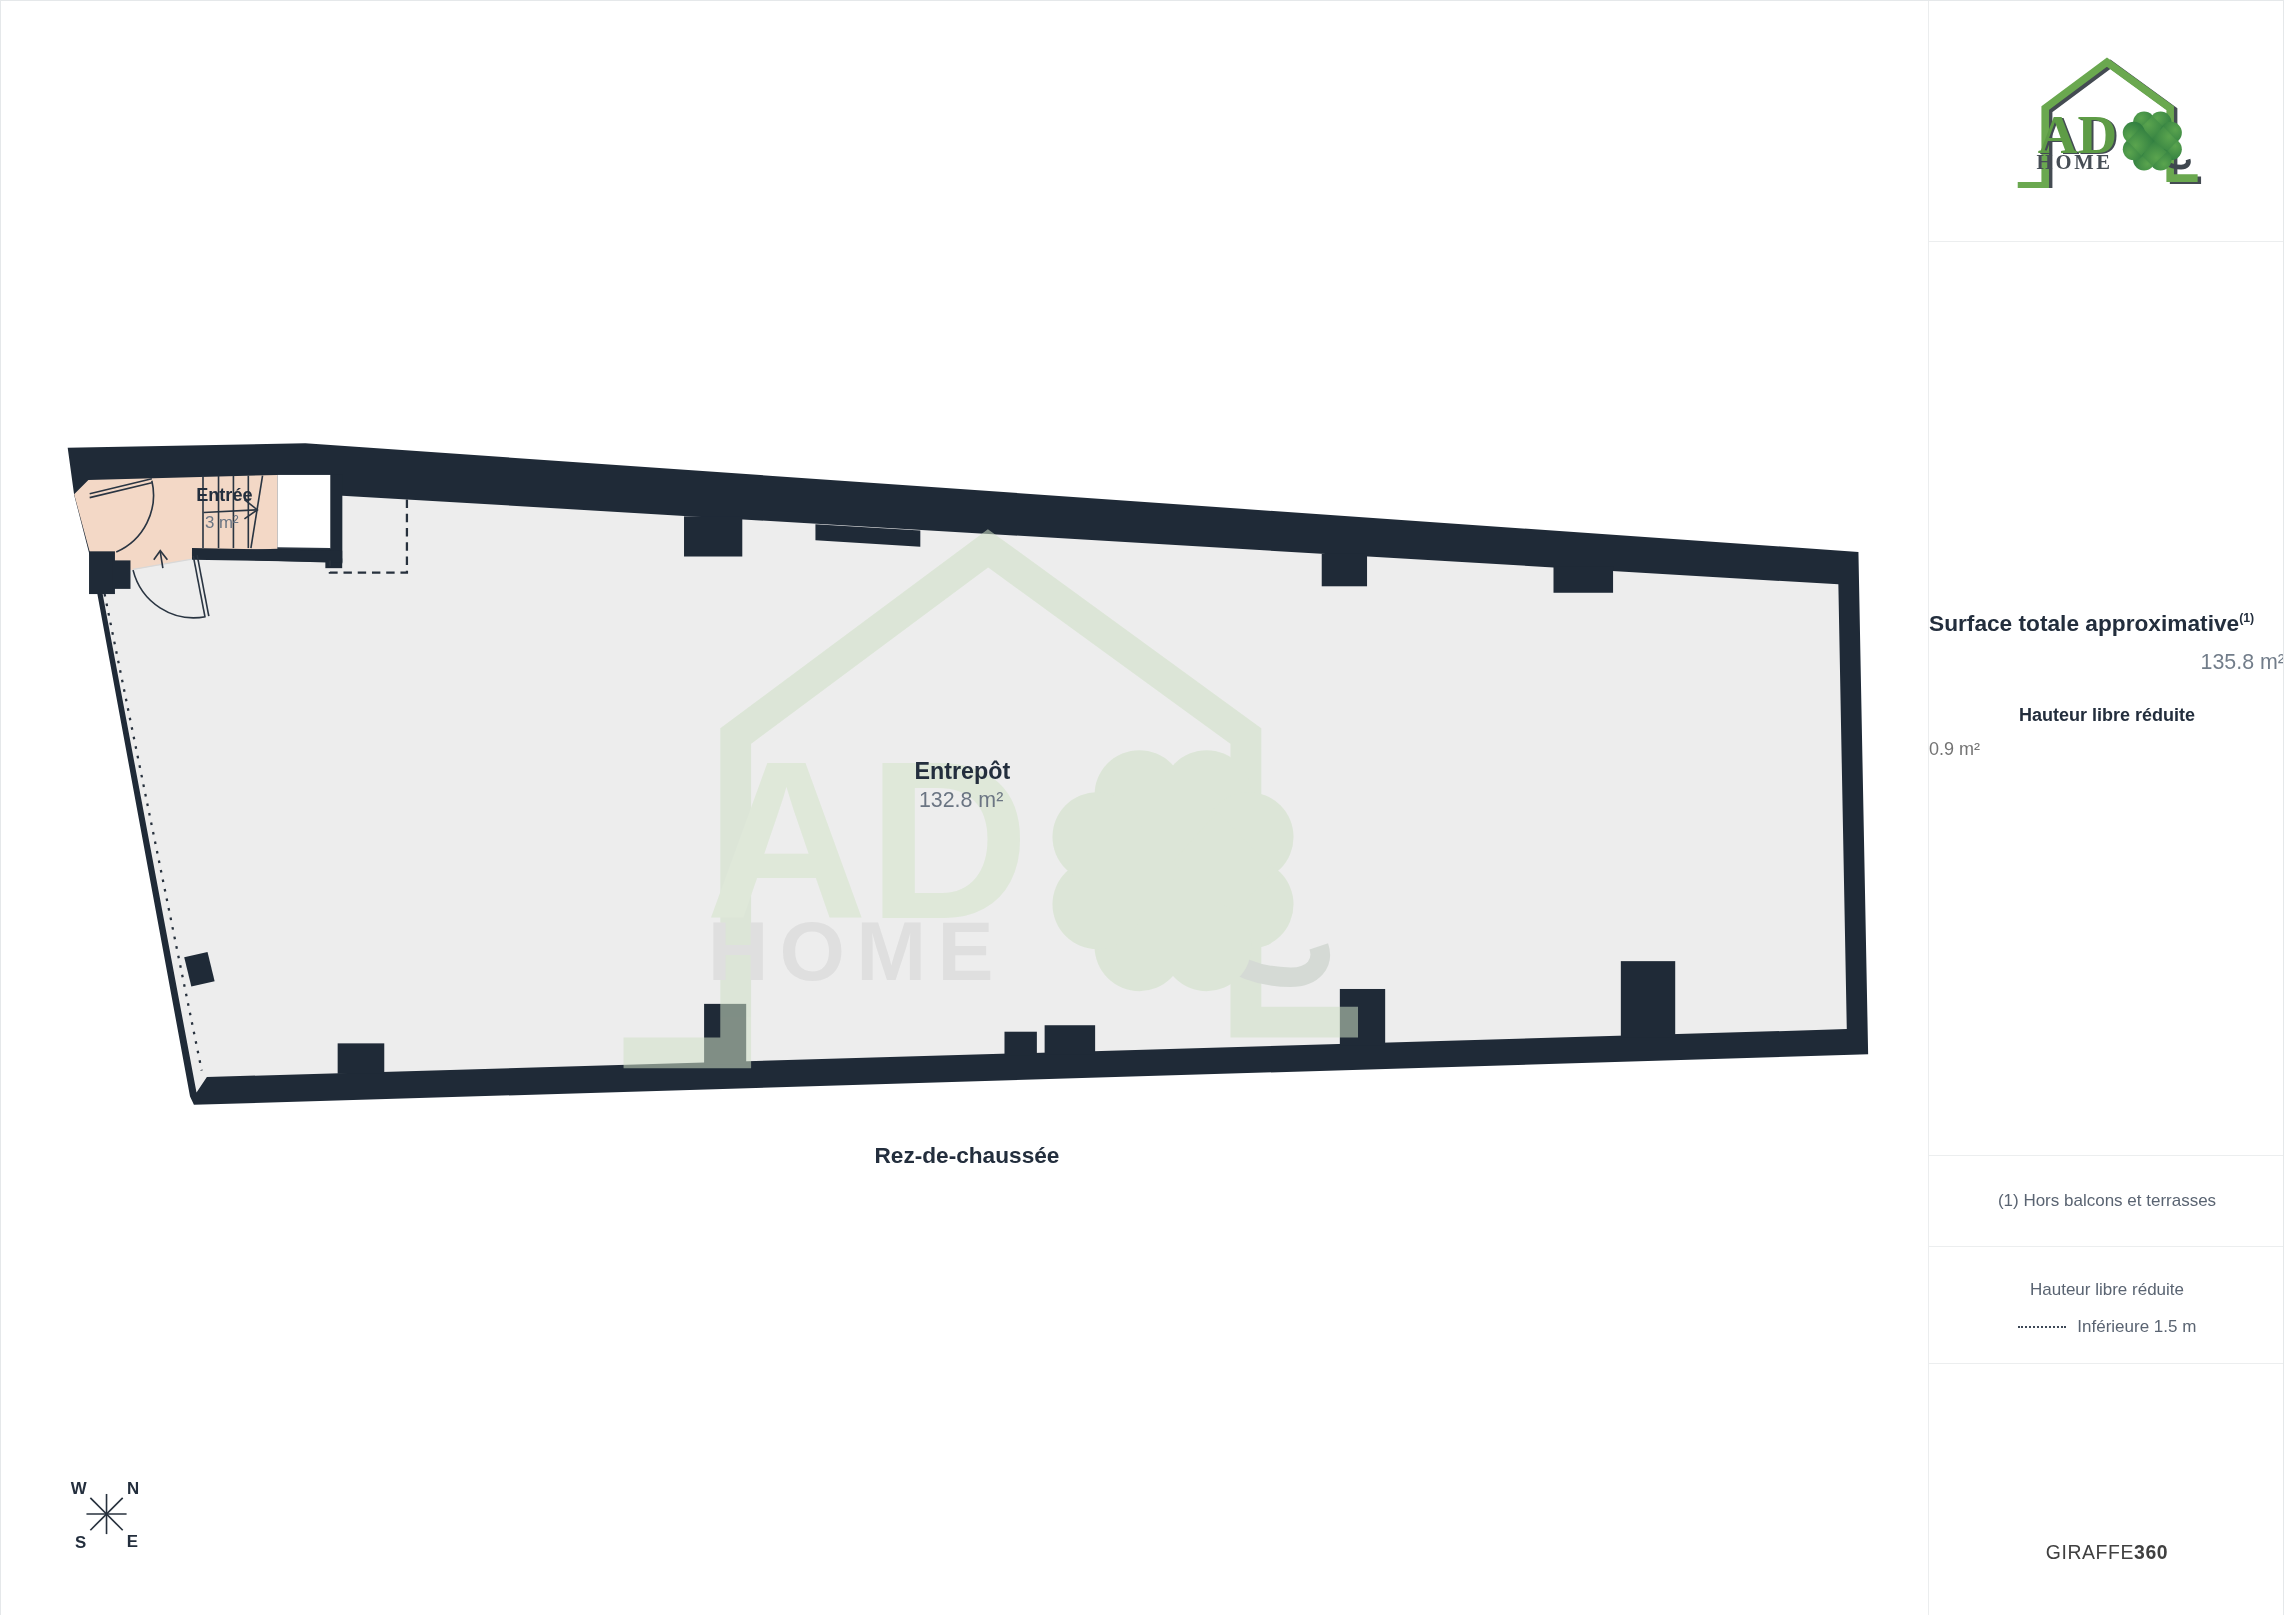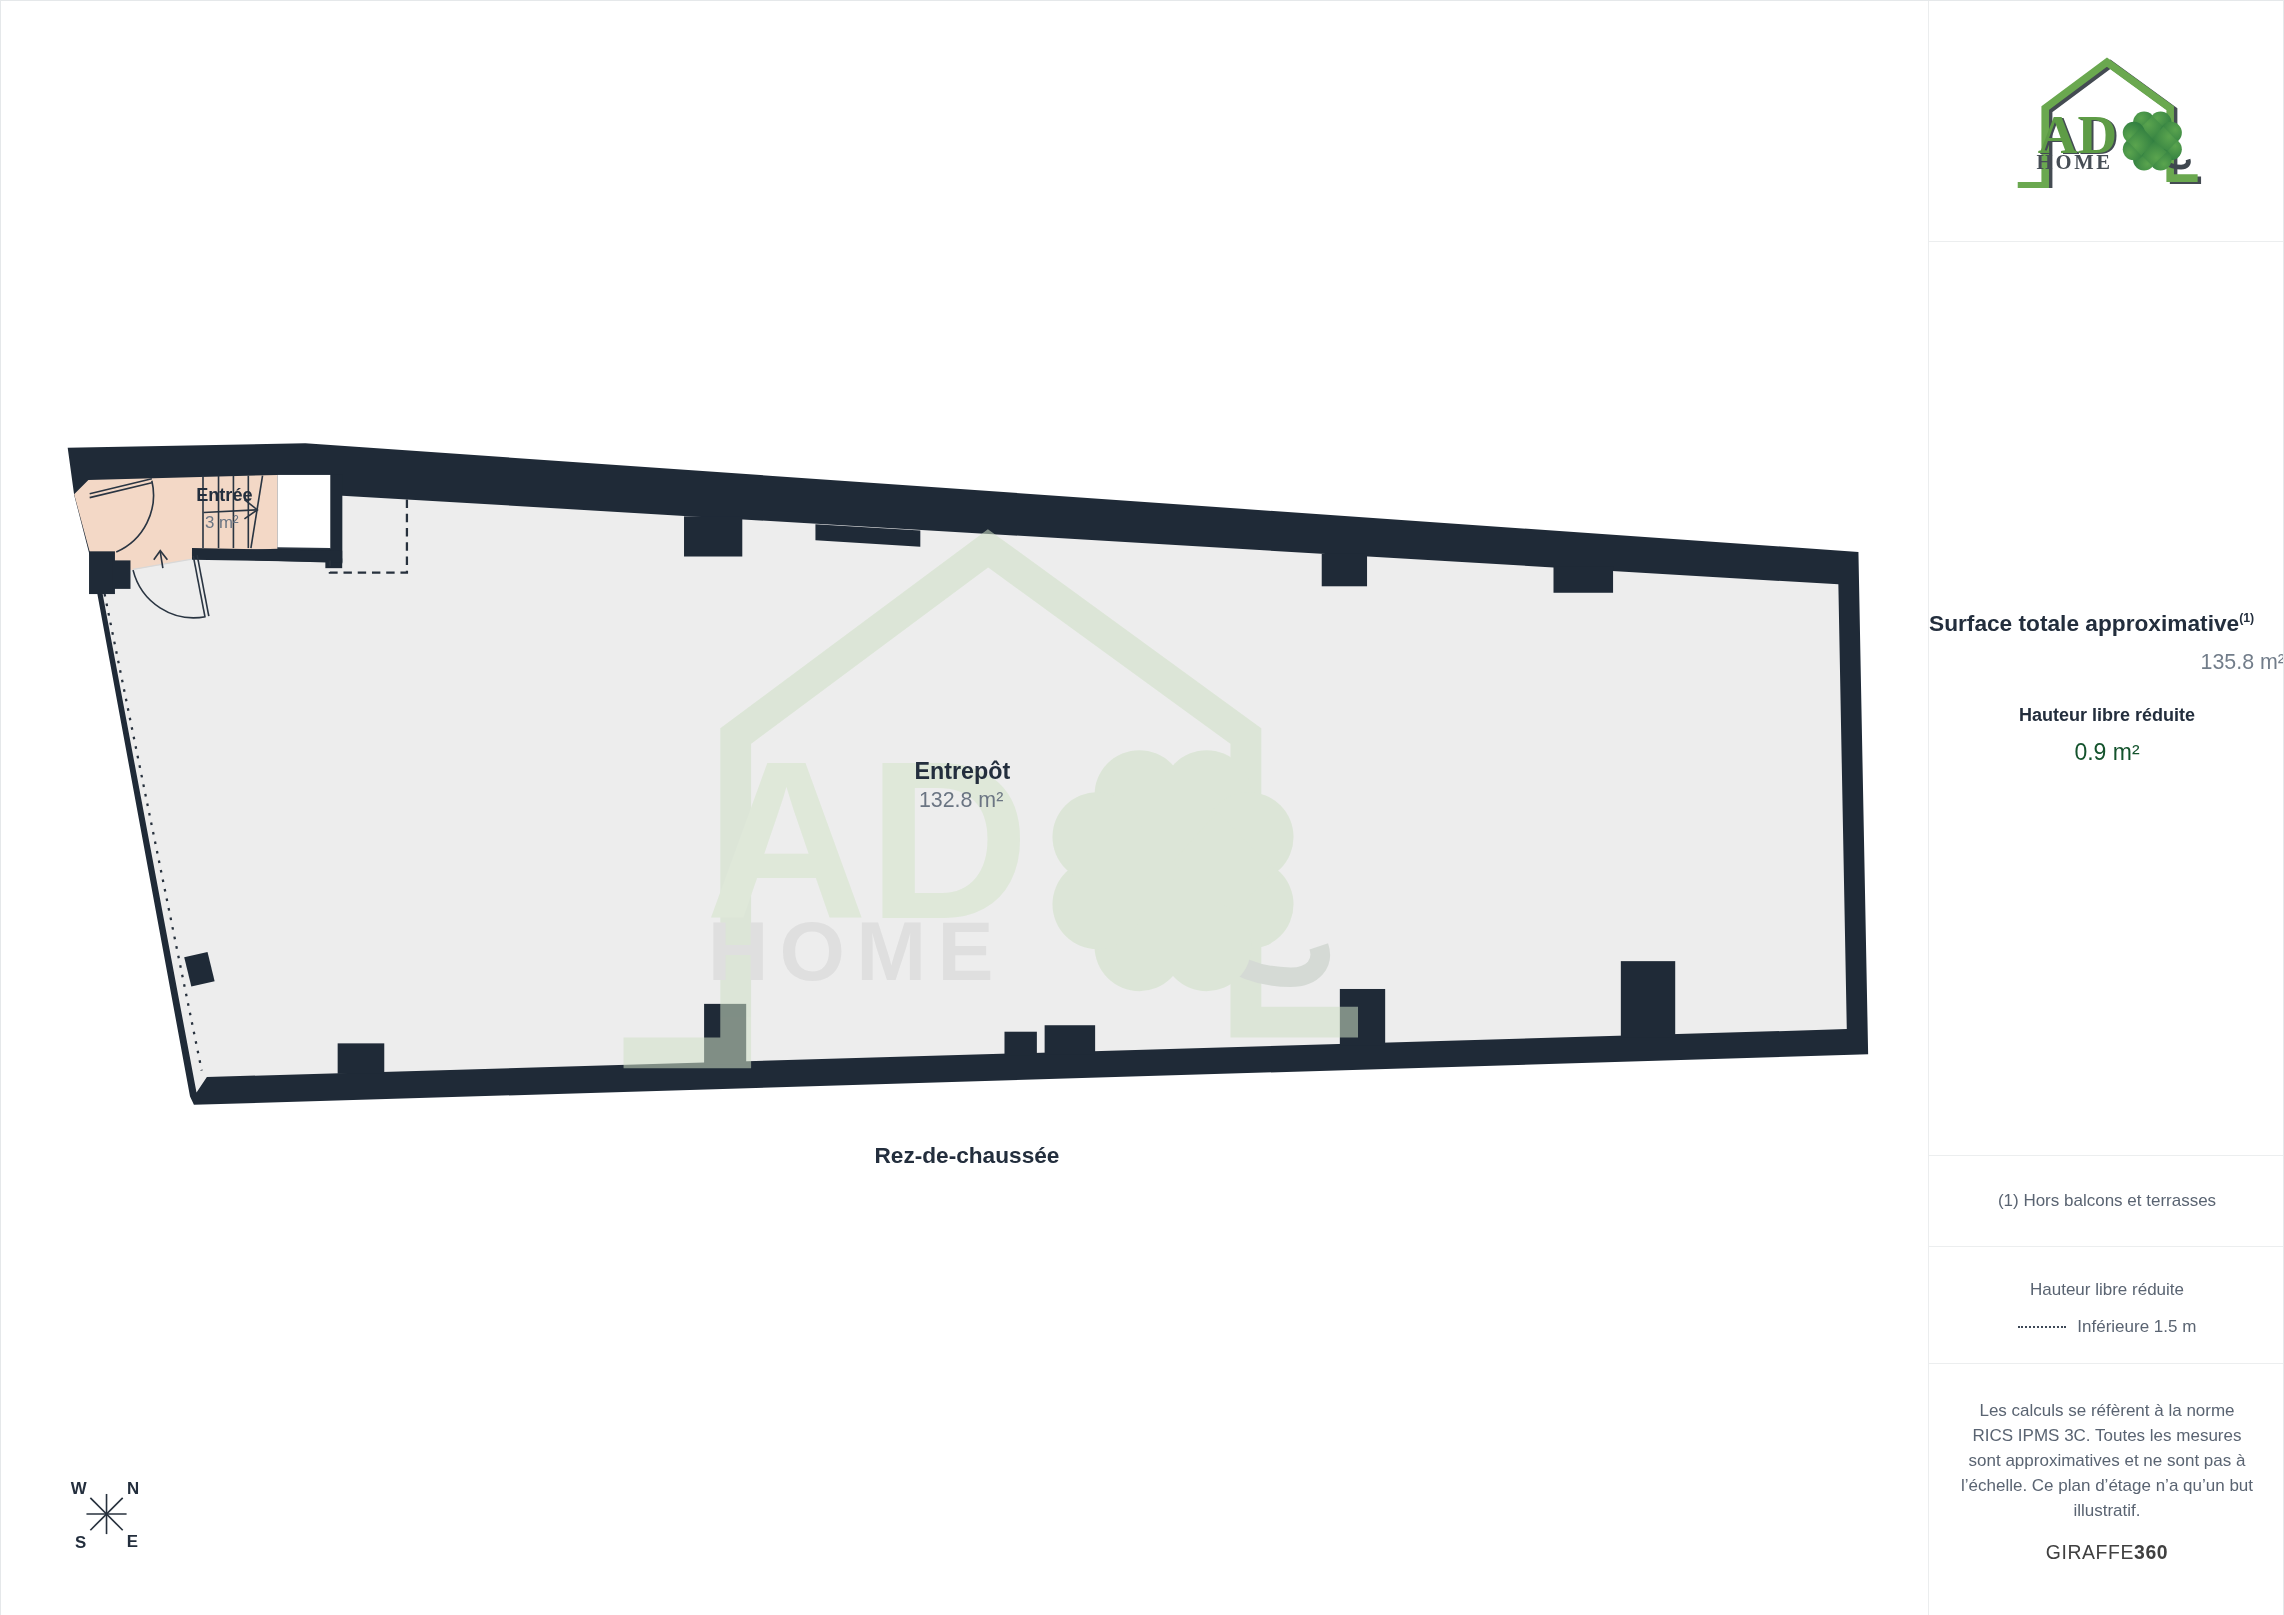--- a/index.html
+++ b/index.html
@@ -18,22 +18,22 @@
   .sep{position:absolute;left:0;right:0;height:1.3px;background:#eceeef;}
   .logo-wrap{position:absolute;top:56px;left:50%;transform:translateX(-50%);width:206px;}
   .logo-svg text{font-family:"Liberation Serif",serif;}
   .s-title{position:absolute;top:609px;left:0;right:0;text-align:left;
            font-size:22.7px;font-weight:700;color:#232e3d;}
   .s-title sup{font-size:12.3px;}
   .s-value{position:absolute;top:649px;left:0;right:0;text-align:right;
            font-size:21.4px;color:#727d8a;}
   .s-sub{position:absolute;top:704px;left:0;right:0;text-align:center;
          font-size:18px;font-weight:700;color:#232e3d;}
-  .s-value2{position:absolute;top:738px;left:0;right:0;text-align:center;
-            font-size:23px;color:#14532d;}
+  .s-value2{position:absolute;top:738px;left:0;right:0;
+            font-size:18px;color:#737373;}
   .footnote{position:absolute;top:1190px;left:0;right:0;text-align:center;
             font-size:17px;color:#5a6472;}
   .legend-title{position:absolute;top:1279px;left:0;right:0;text-align:center;
                 font-size:17px;color:#5a6472;}
   .legend-row{position:absolute;top:1316px;left:0;right:0;display:flex;
               justify-content:center;align-items:center;gap:11.7px;text-align:center;}
   .dotted-line{display:inline-block;width:48px;height:0;
                border-top:2.6px dotted #3d4856;}
   .legend-label{font-size:17px;color:#5a6472;}
   .disclaimer{position:absolute;top:1397px;left:31px;right:31px;text-align:center;
@@ -233,20 +233,19 @@
     <div class="sep" style="top:1245px"></div>
 
     <div class="legend-title">Hauteur libre réduite</div>
     <div class="legend-row">
       <span class="dotted-line"></span>
       <span class="legend-label">Inférieure 1.5 m</span>
     </div>
 
     <div class="sep" style="top:1362px"></div>
 
-    <div class="disclaimer">Les calculs se réfèrent à la norme RICS IPMS 3C. Toutes les mesures sont approximatives et ne sont pas à l’échelle. Ce plan d’étage n’a qu’un but illustratif.</div>
 
     <div class="giraffe">
       <span>GIRAFFE</span><span class="bold">360</span>
     </div>
   </div>
 </div>
 
 
 </body></html>

